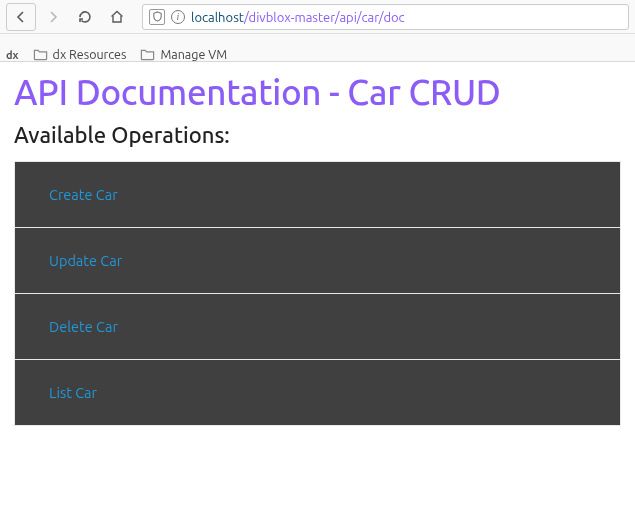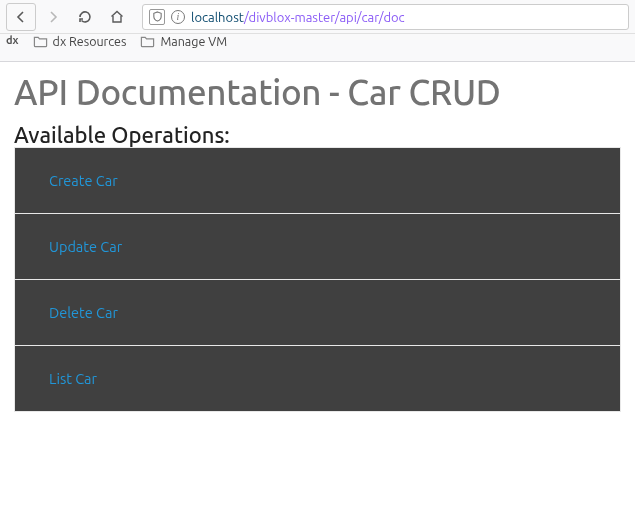--- a/index.html
+++ b/index.html
@@ -88,21 +88,21 @@
       flex-shrink: 0;
     }
     .url-host {
       color: #0c4a6e;
     }
     .url-path {
       color: #8b5cf6;
     }
     .bookmarks-bar {
       display: flex;
-      align-items: flex-start;
+      align-items: flex-end;
       height: 28px;
       background: #f9f9fa;
       border-bottom: 1px solid #d7d7db;
       padding: 0 6px;
       gap: 14px;
       font-size: 12.5px;
       color: #444;
     }
     .bookmark-item {
       display: flex;
@@ -128,34 +128,34 @@
       font-weight: 600;
       color: #555;
       flex-shrink: 0;
     }
     .content {
       padding: 10px 14px 0 14px;
     }
     .page-title {
       font-size: 35px;
       font-weight: 510;
-      color: #737373;
+      color: #8b5cf6;
       margin-bottom: 10px;
       letter-spacing: -0.3px;
     }
     .page-subtitle {
       font-size: 14px;
       color: #333;
       margin-bottom: 24px;
     }
     .section-heading {
       font-size: 22px;
       font-weight: 500;
       color: #222;
-      margin-bottom: 0;
+      margin-bottom: 14px;
     }
     .operations {
       display: flex;
       flex-direction: column;
     }
     .op-item {
       background: #404040;
       border: 1px solid #e8e8e8;
       border-bottom: none;
       padding: 24px 34px;

